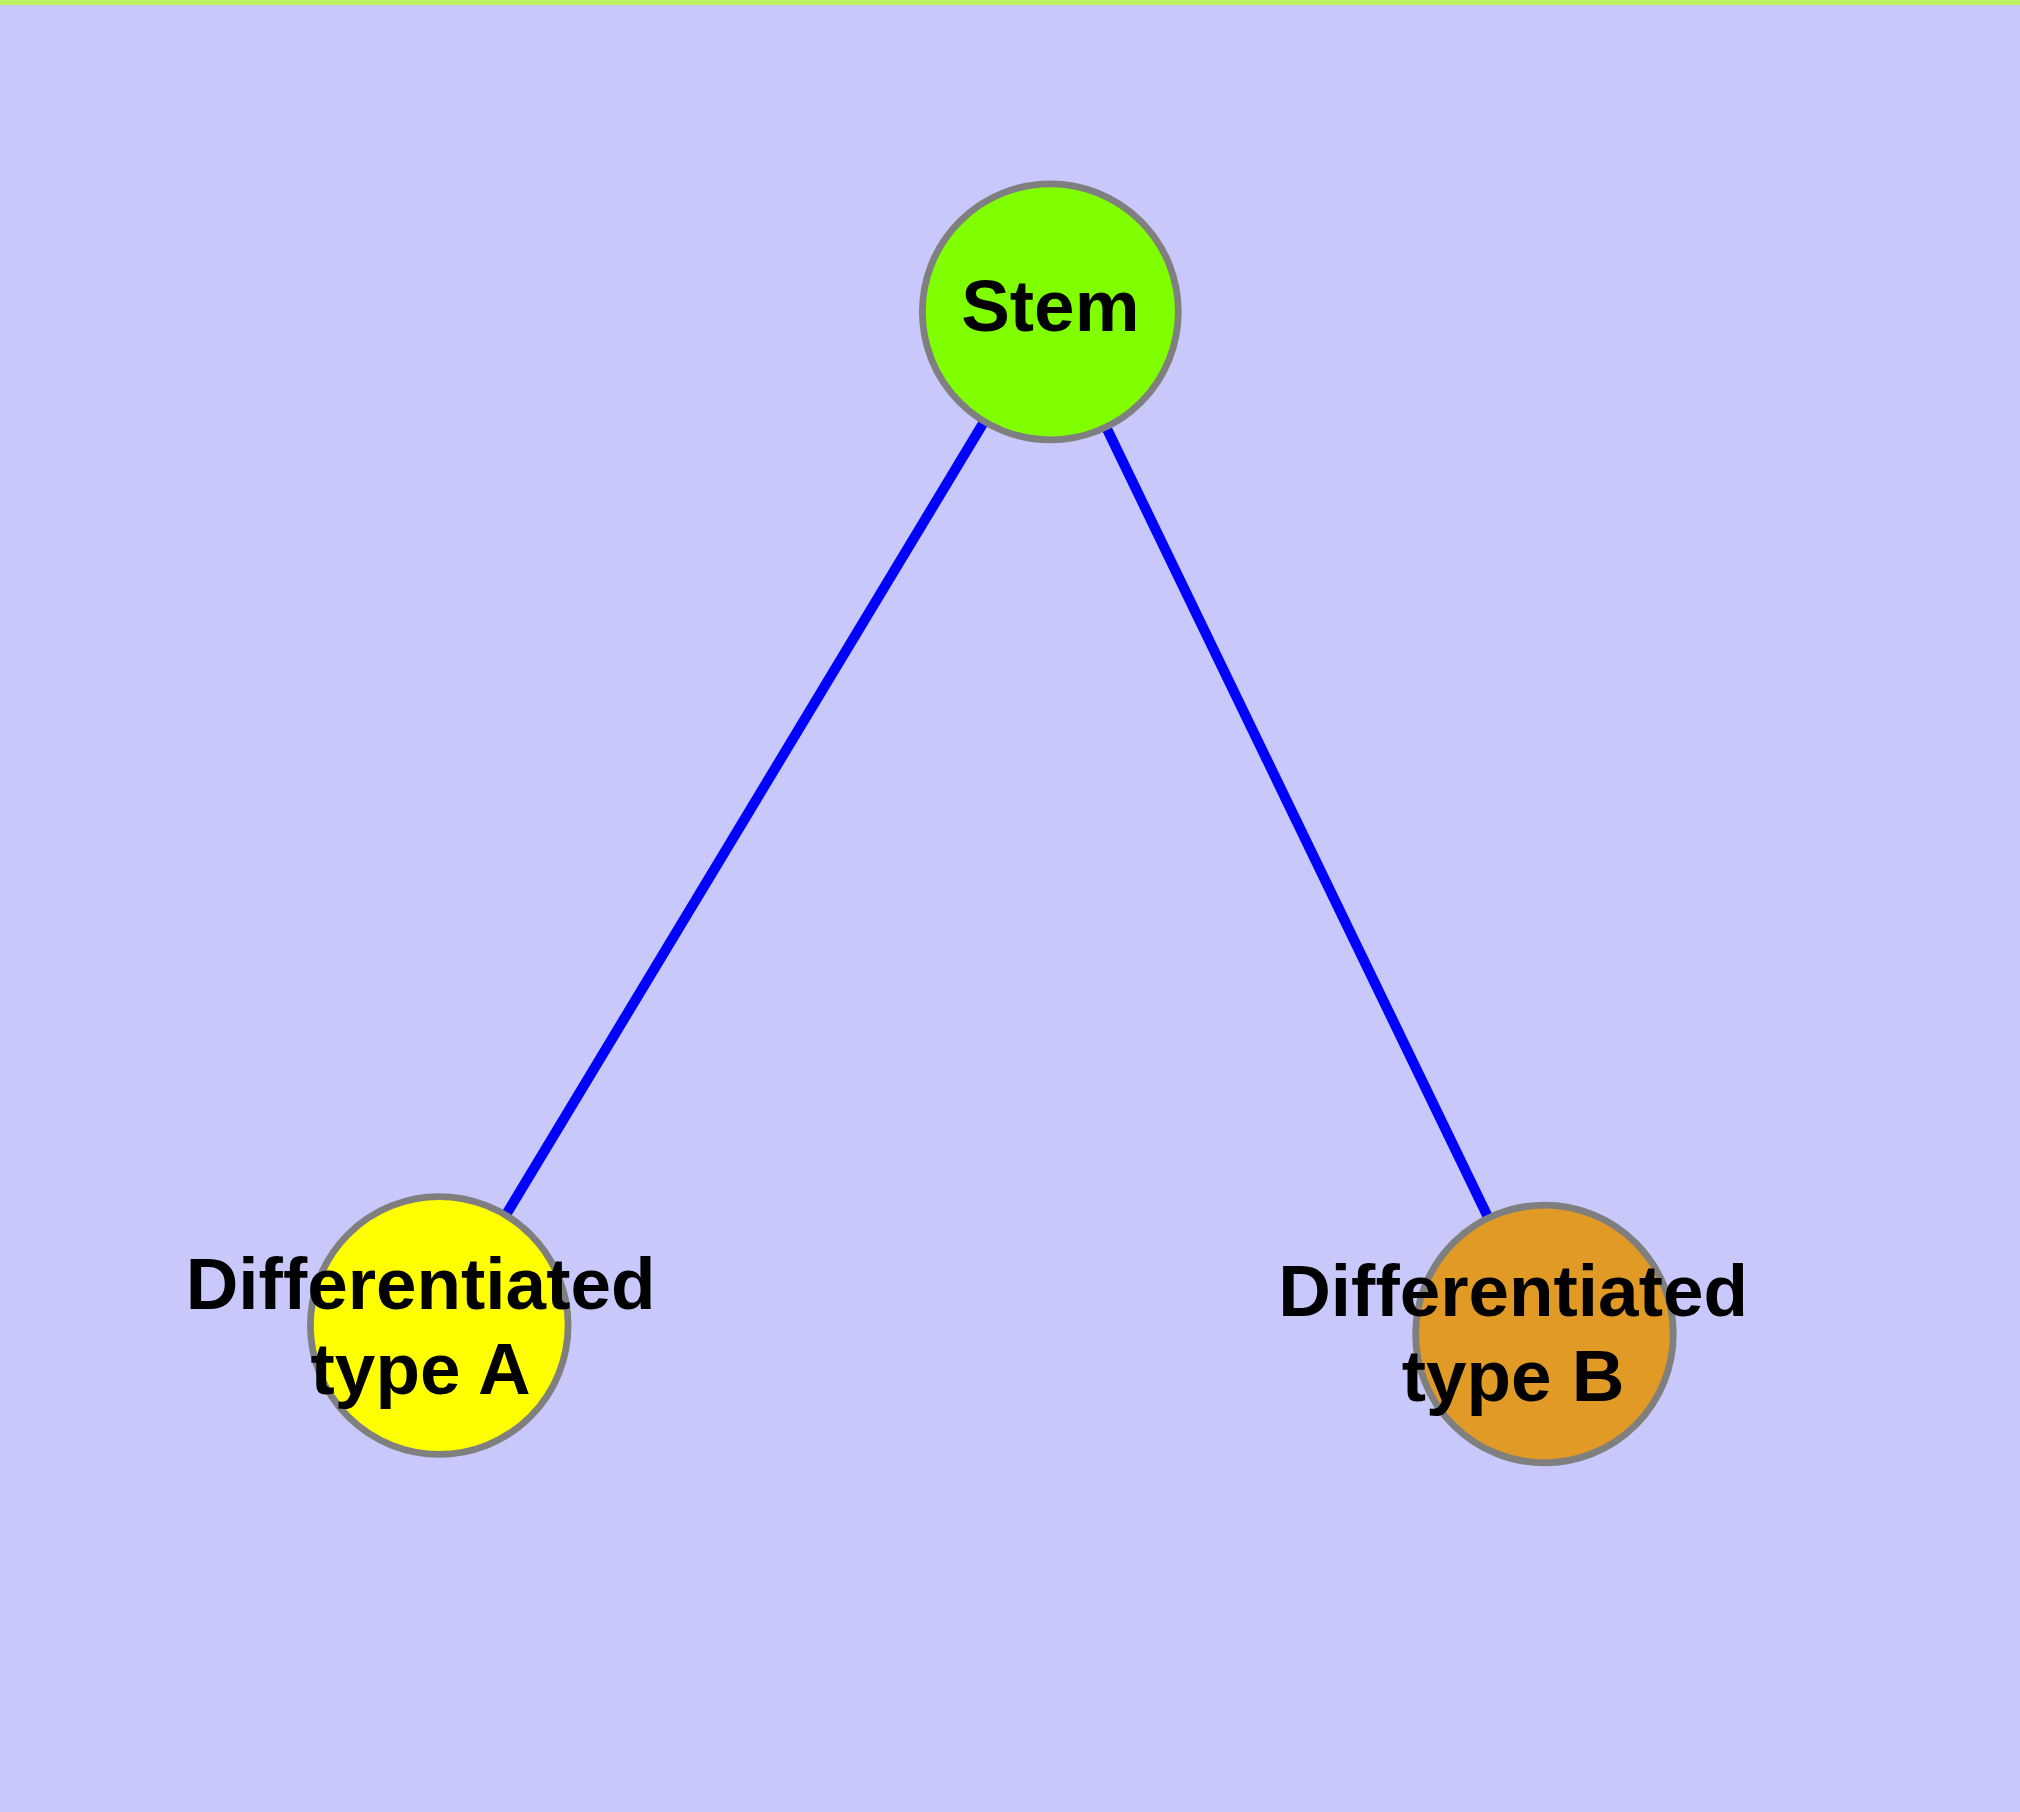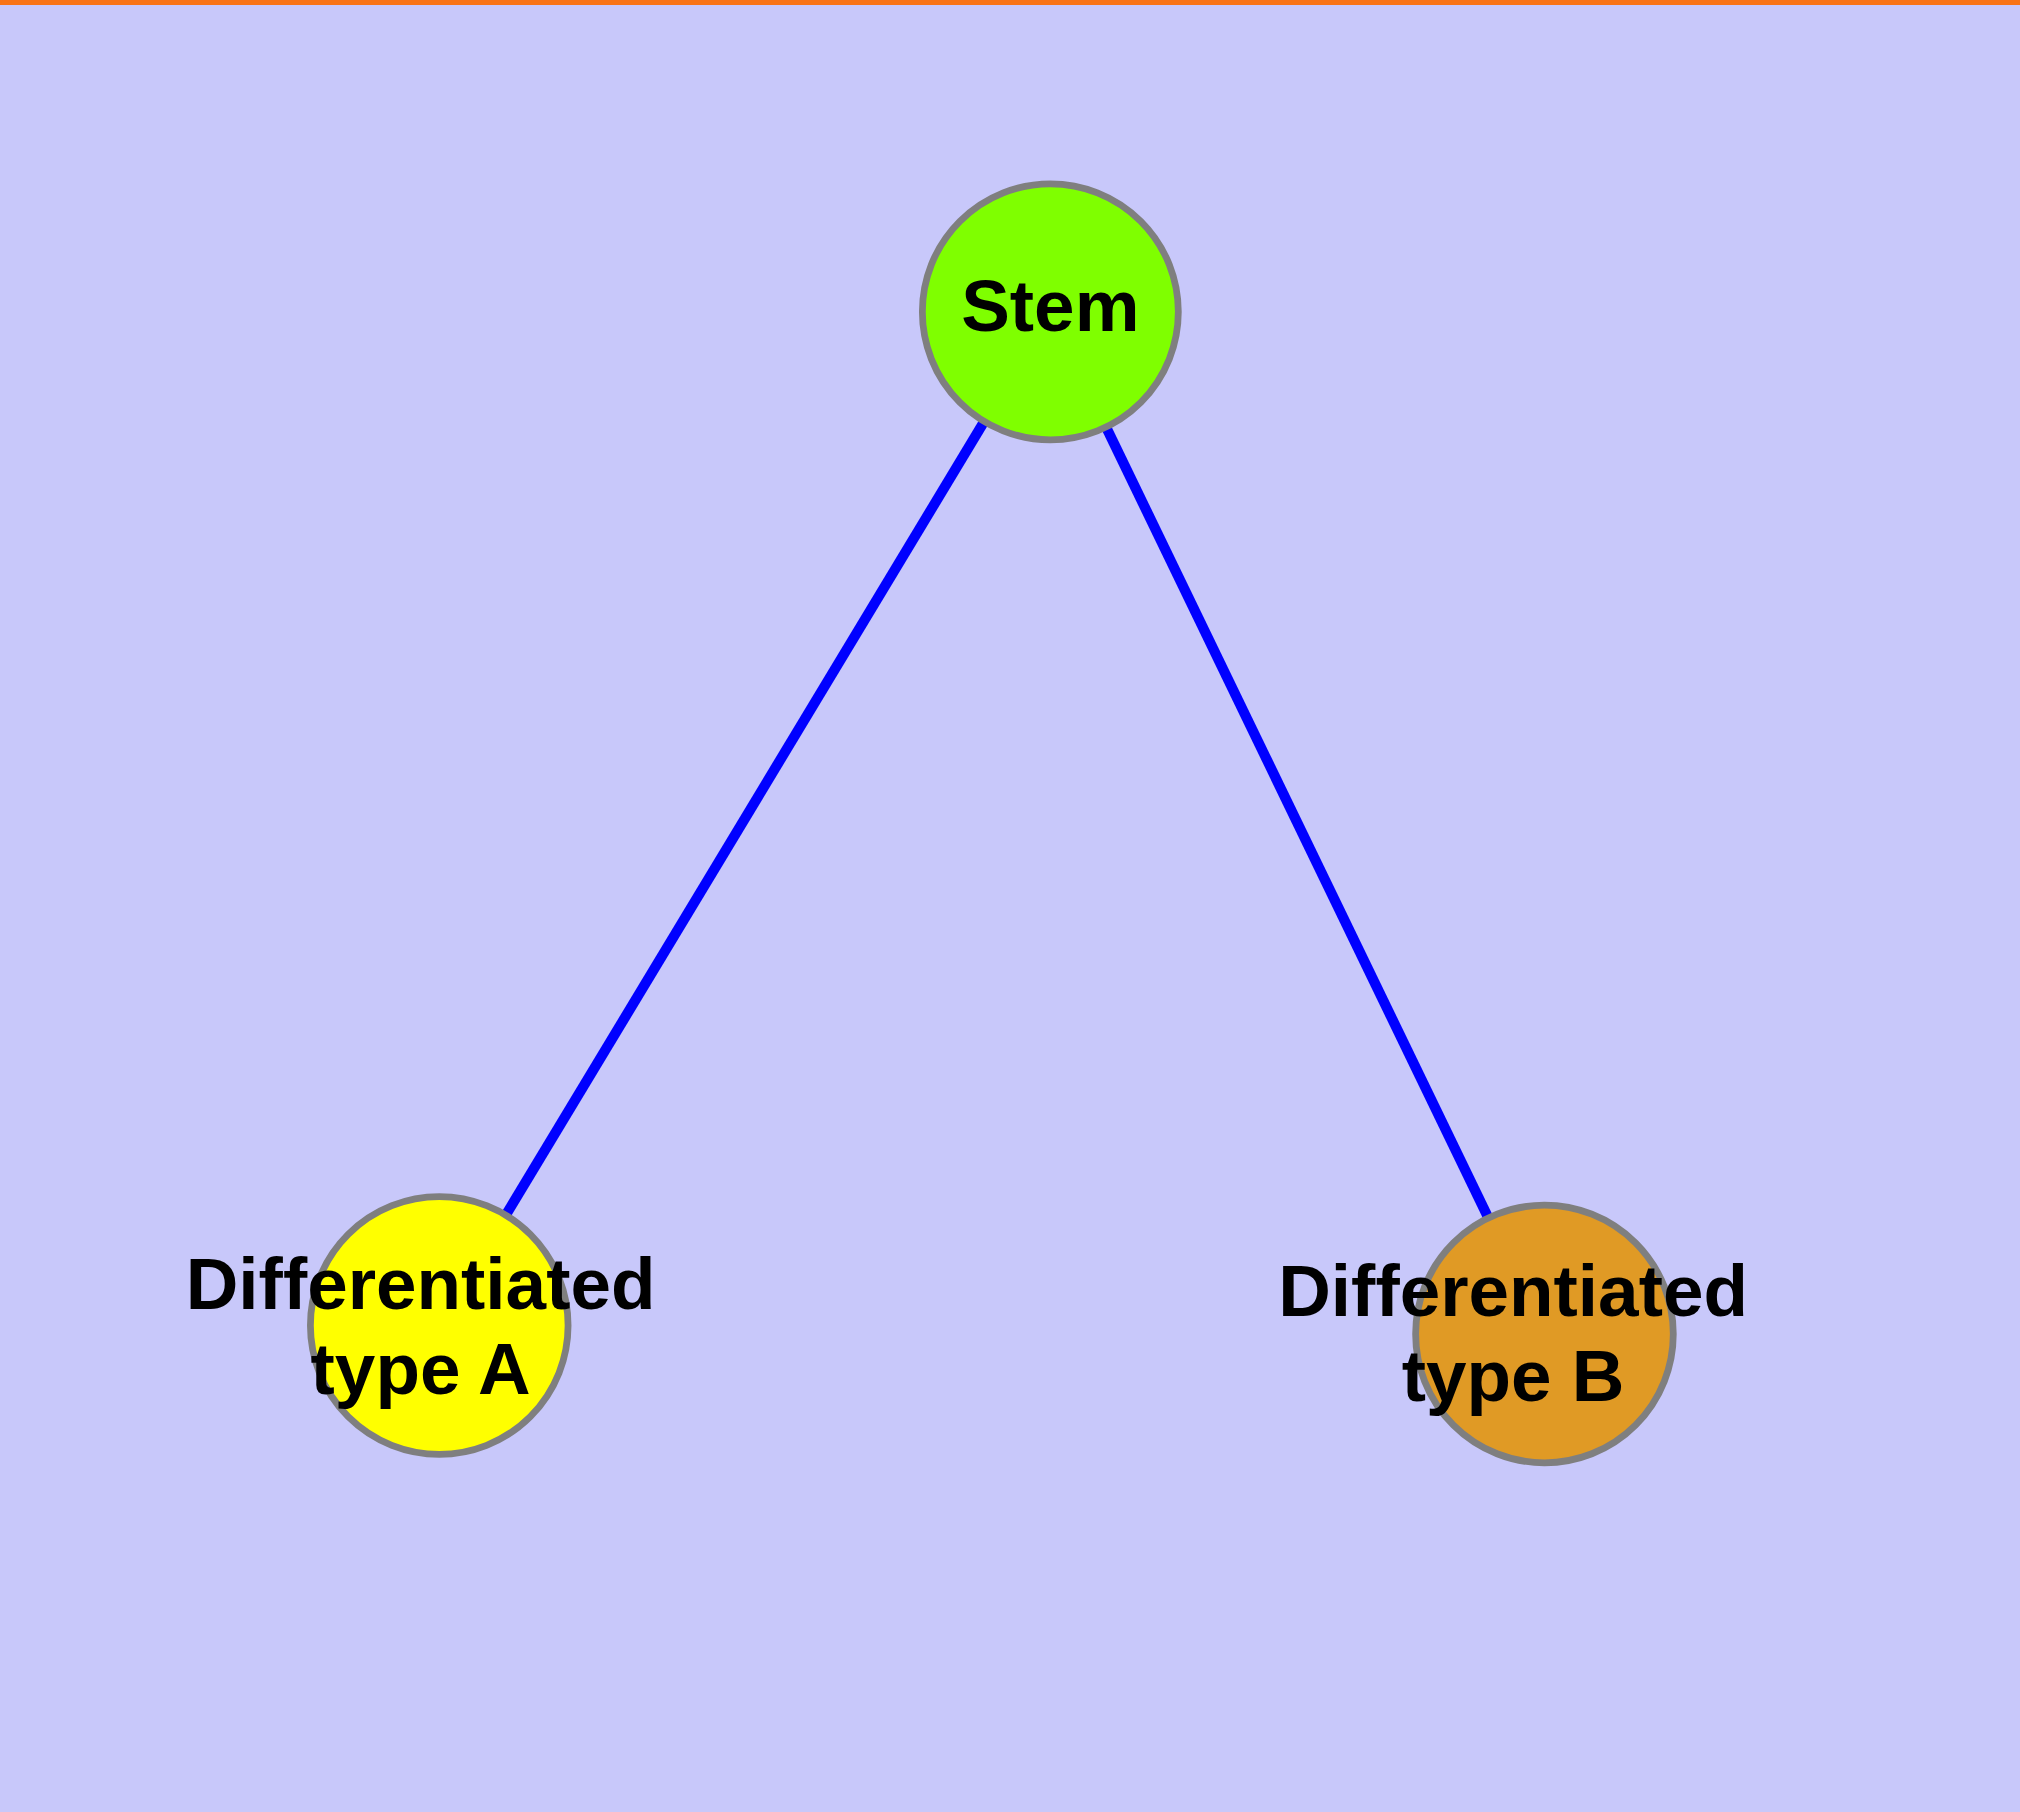--- a/index.html
+++ b/index.html
@@ -4,21 +4,21 @@
 <style>
   html, body {
     margin: 0;
     padding: 0;
     background: #ffffff;
   }
   #canvas {
     position: relative;
     width: 2021px;
     height: 1812px;
-    background: #f97316;
+    background: #bef264;
     overflow: hidden;
     font-family: "Liberation Sans", sans-serif;
   }
   #graph-surface {
     position: absolute;
     left: 0;
     top: 5.1px;
     width: 2021px;
     height: 1807px;
     background: #c8c8fa;

